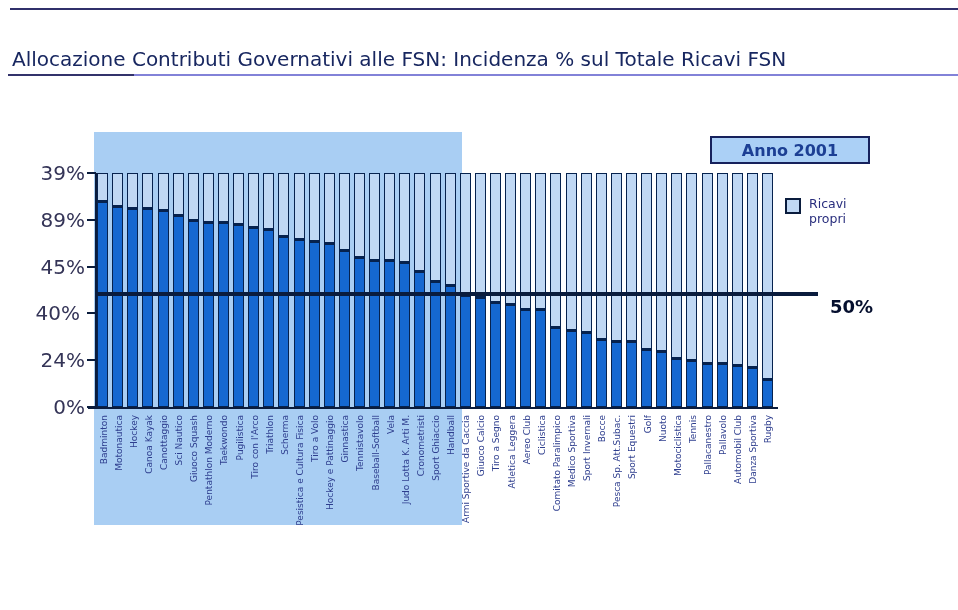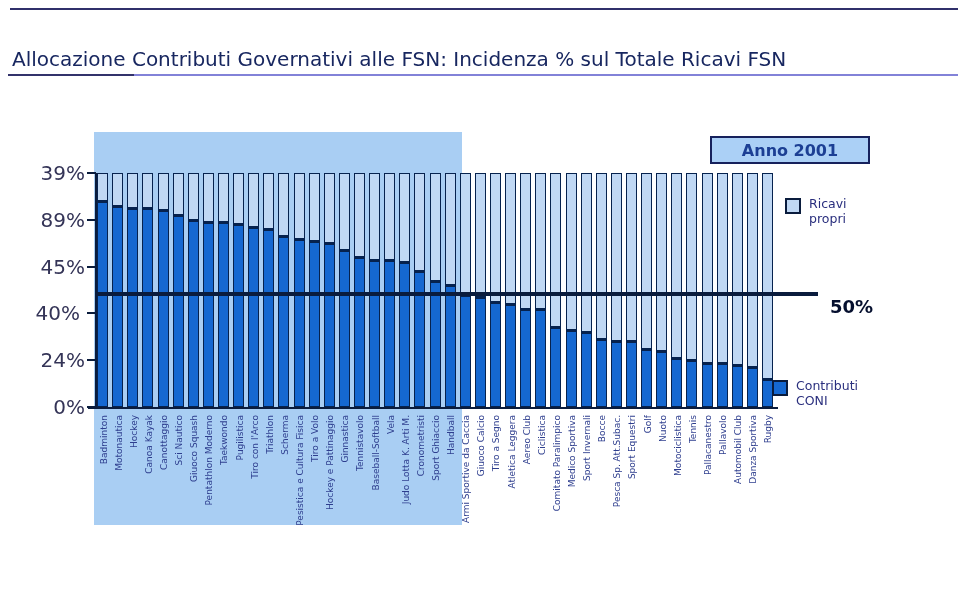--- a/index.html
+++ b/index.html
@@ -320,21 +320,14 @@
     <div class="anno-box">Anno 2001</div>
 
     <div class="legend" style="left:785px; top:86px;">
       <div class="swatch light"></div>
       <div class="text">
         <div>Ricavi</div>
         <div>propri</div>
       </div>
     </div>
 
-    <div class="legend" style="left:772px; top:268px;">
-      <div class="swatch dark"></div>
-      <div class="text">
-        <div>Contributi</div>
-        <div>CONI</div>
-      </div>
-    </div>
   </div>
 </div>
 
 </body></html>

